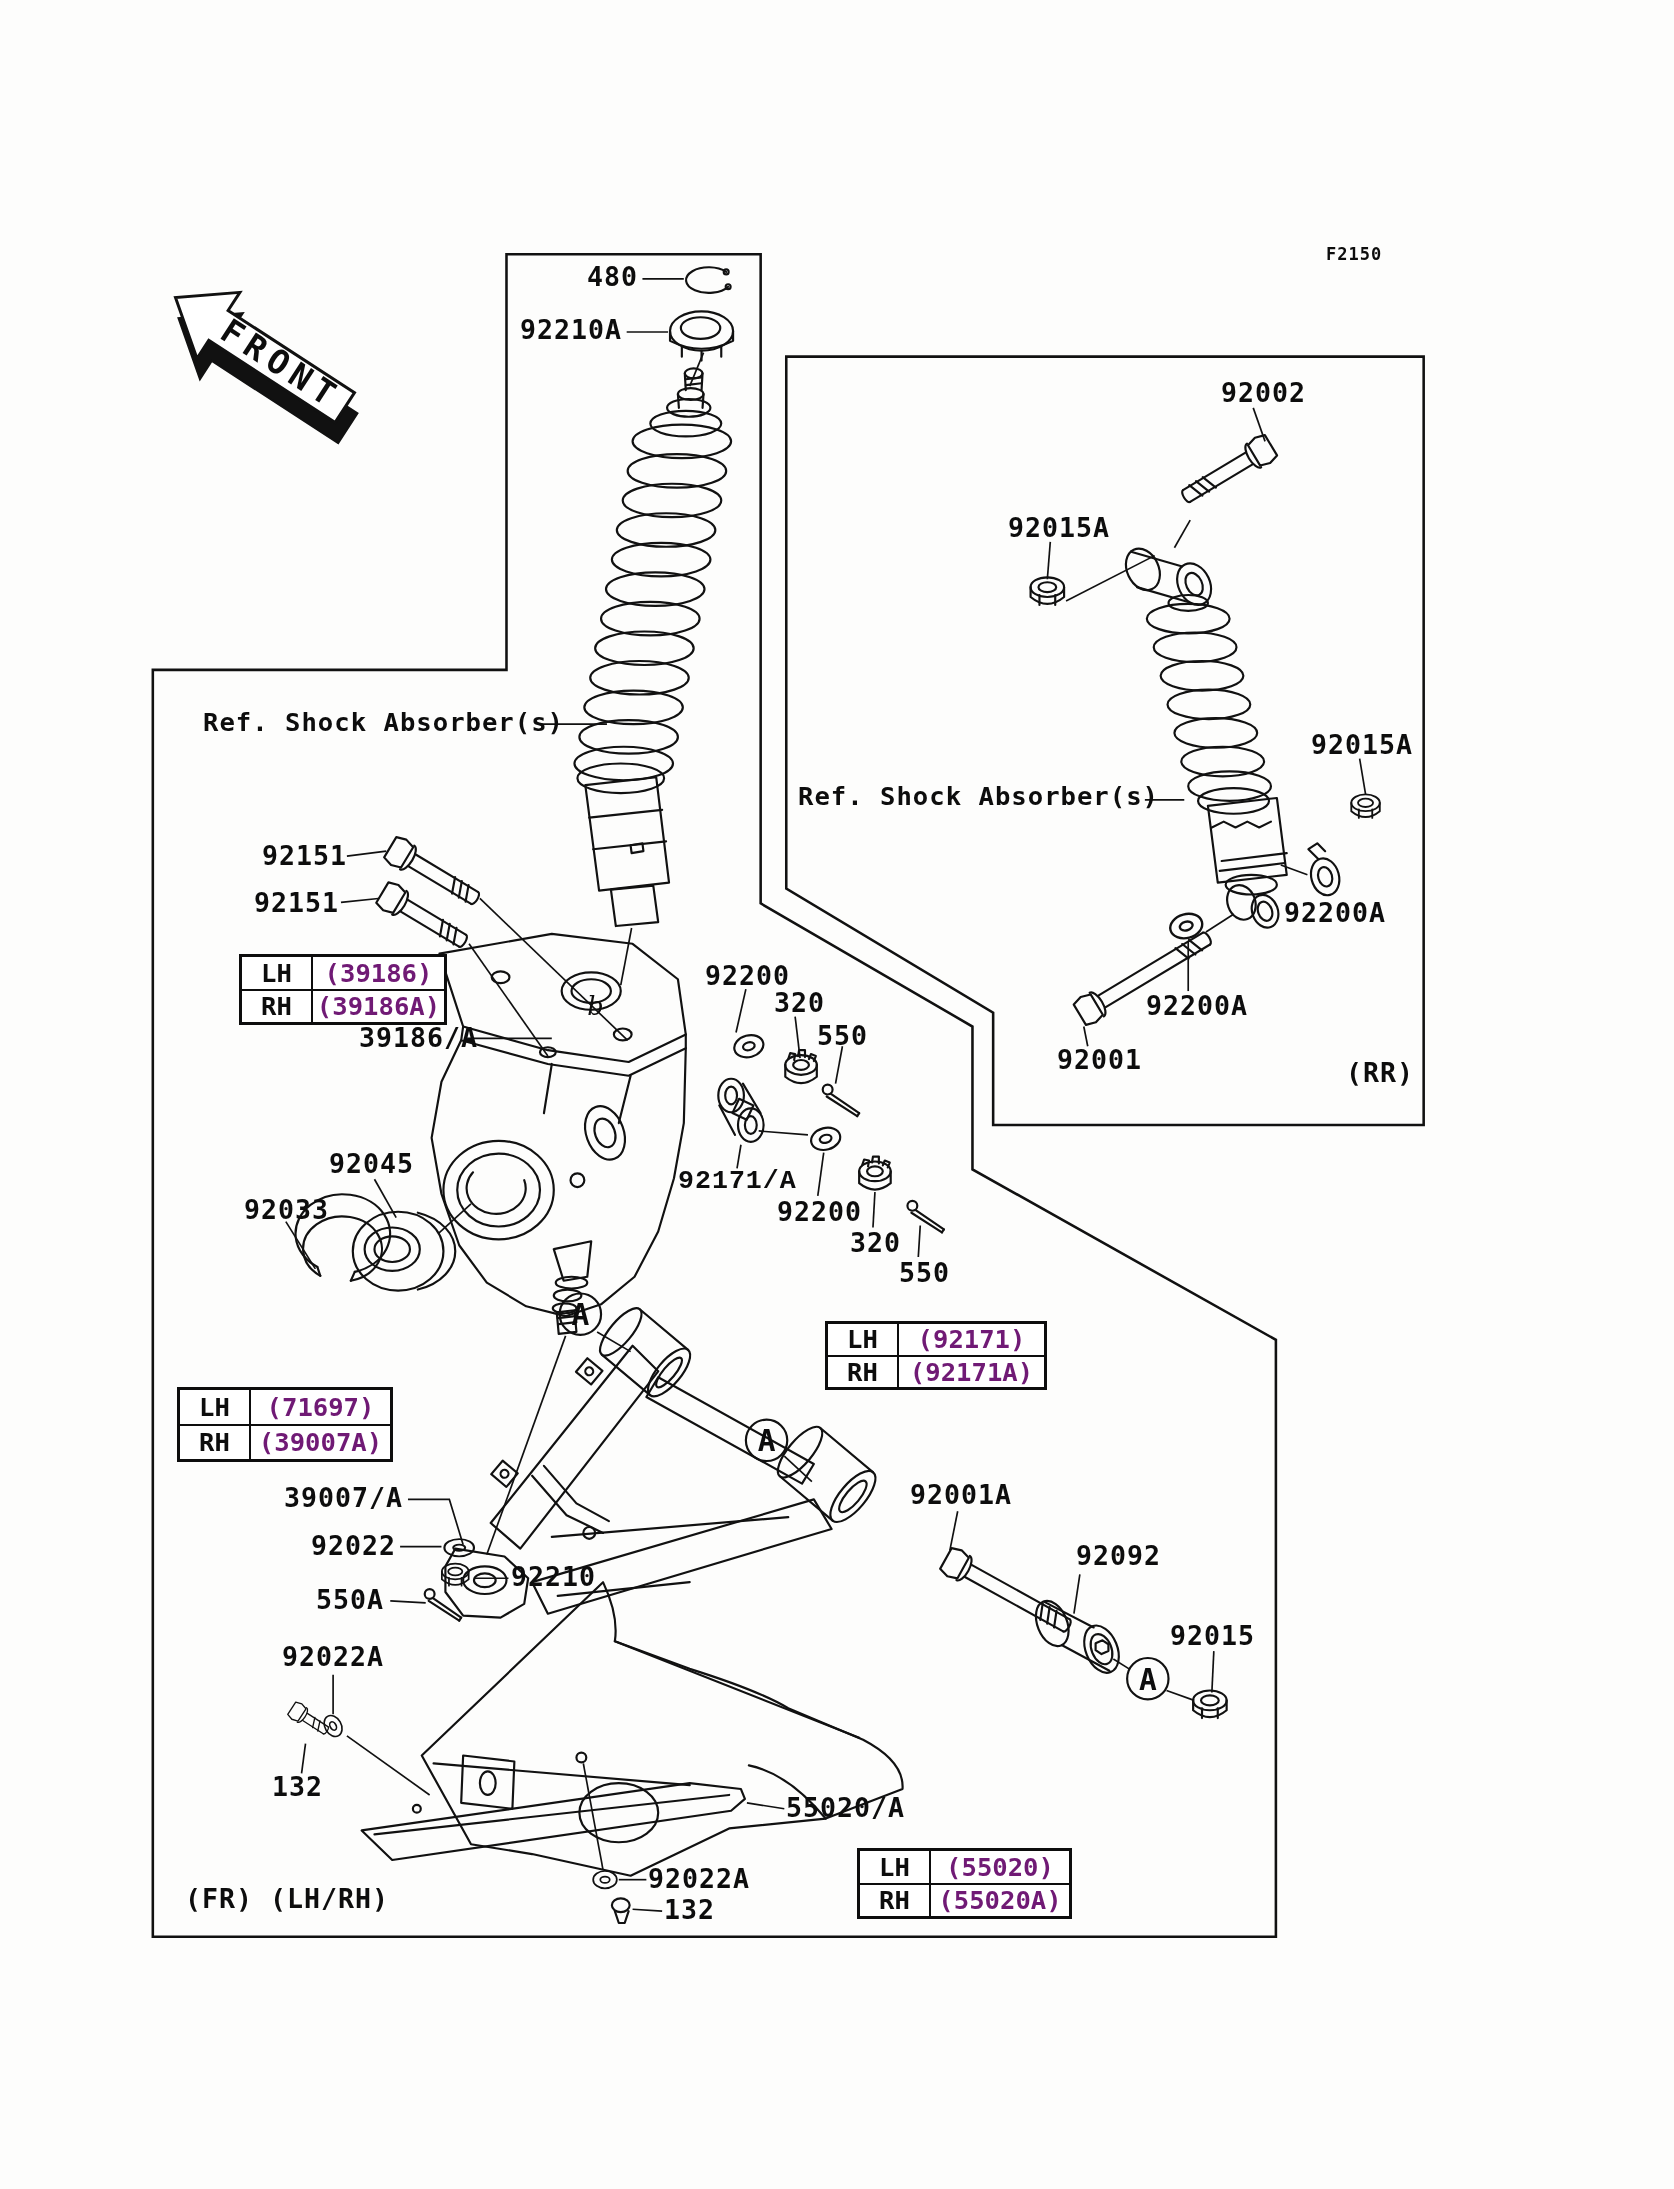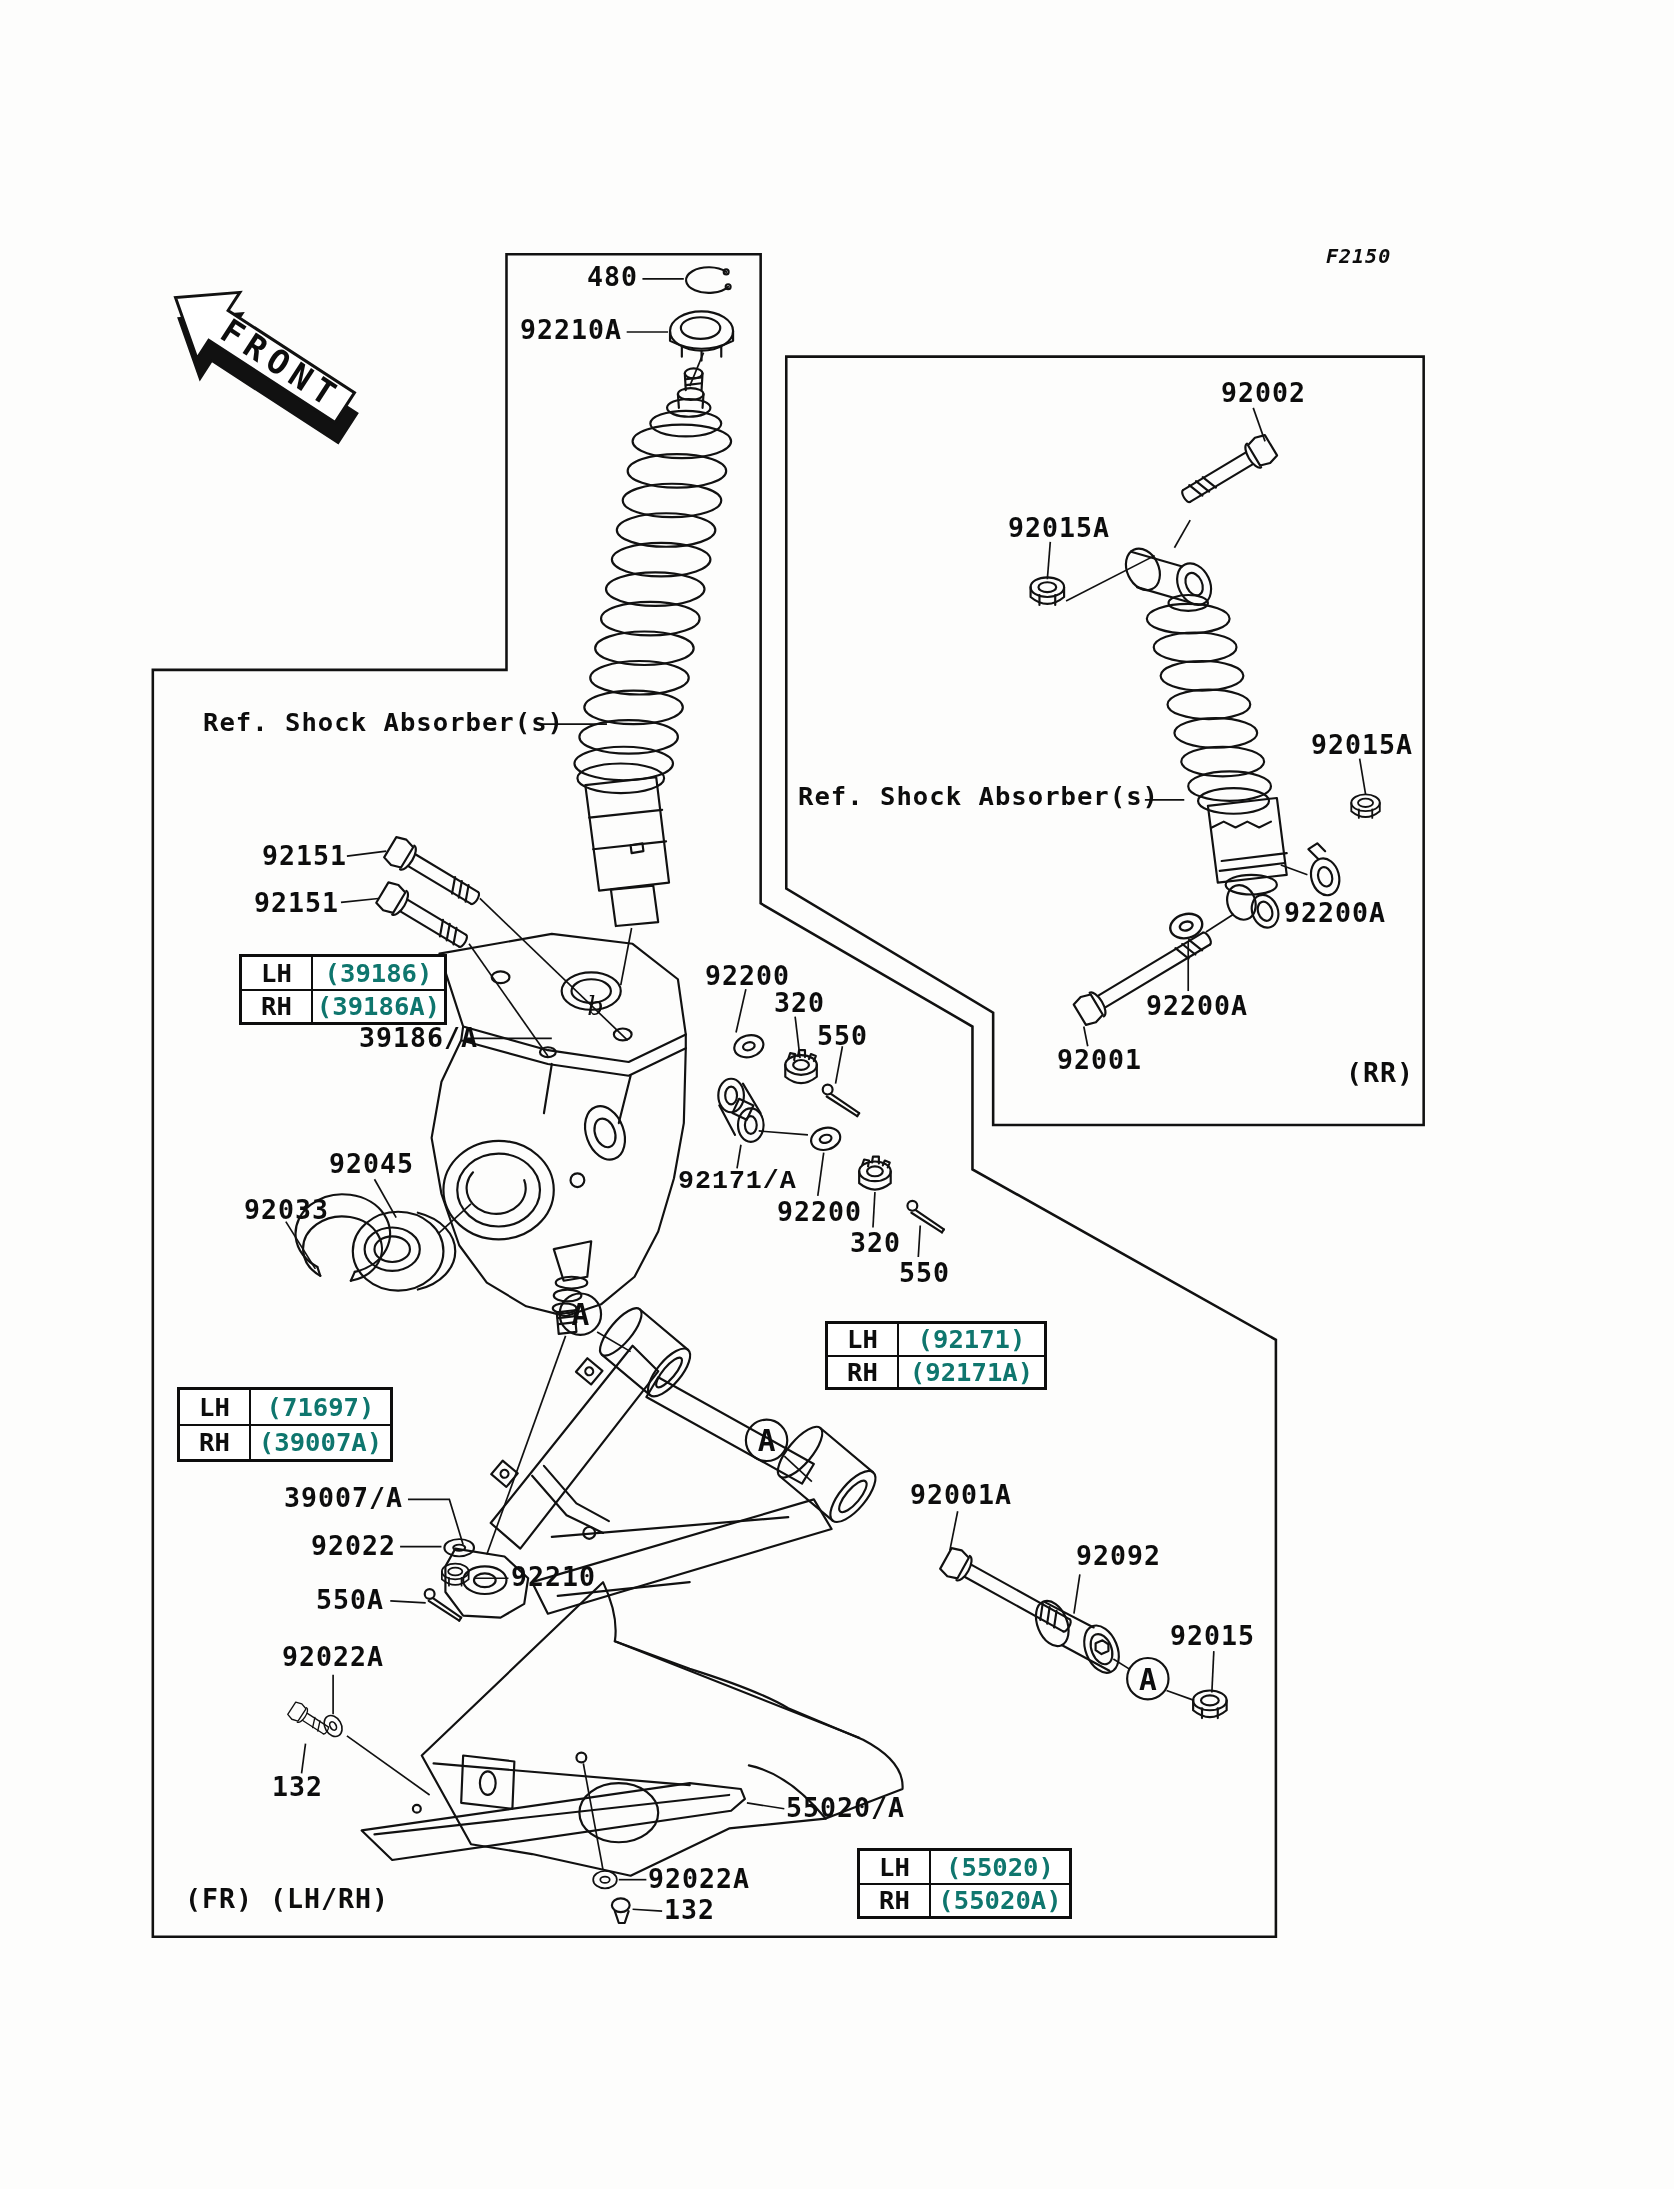--- a/index.html
+++ b/index.html
@@ -5,28 +5,28 @@
   html,body{margin:0;padding:0;background:#e8e8e8;}
   #page{position:relative;width:1675px;height:2190px;background:#fdfdfc;overflow:hidden;
         font-family:"DejaVu Sans Mono", monospace;}
   svg{position:absolute;left:0;top:0;}
   .lineart{stroke:#111;fill:none;stroke-width:2.2;stroke-linecap:round;stroke-linejoin:round;}
   .leader{stroke:#111;fill:none;stroke-width:1.7;}
   .boxline{stroke:#111;fill:none;stroke-width:2.6;}
   .callout{position:absolute;color:#0d0d0d;font-weight:bold;font-size:26.6px;
            letter-spacing:1px;white-space:nowrap;line-height:1;}
   .reflabel{font-size:25.6px;}
-  .small{font-size:20px;font-style:italic;}
+  .small{font-size:17px;}
   .ptable{position:absolute;border:3px solid #0d0d0d;display:flex;flex-direction:column;background:#fff;}
   .prow{flex:1;display:flex;}
   .prow + .prow{border-top:2px solid #0d0d0d;}
   .pside{width:69px;border-right:2px solid #0d0d0d;display:flex;align-items:center;justify-content:center;
          font-weight:bold;font-size:25.6px;color:#0d0d0d;}
   .ppart{flex:1;display:flex;align-items:center;justify-content:center;
-         font-weight:bold;font-size:25.6px;color:#0f766e;letter-spacing:0px;}
+         font-weight:bold;font-size:25.6px;color:#701a75;letter-spacing:0px;}
   .amark{font-weight:bold;}
   text{fill:#0d0d0d;}
 </style>
 </head>
 <body>
 
 <div id="page">
 
 <svg width="1675" height="2190" viewBox="0 0 1700 2223">
   <defs>

